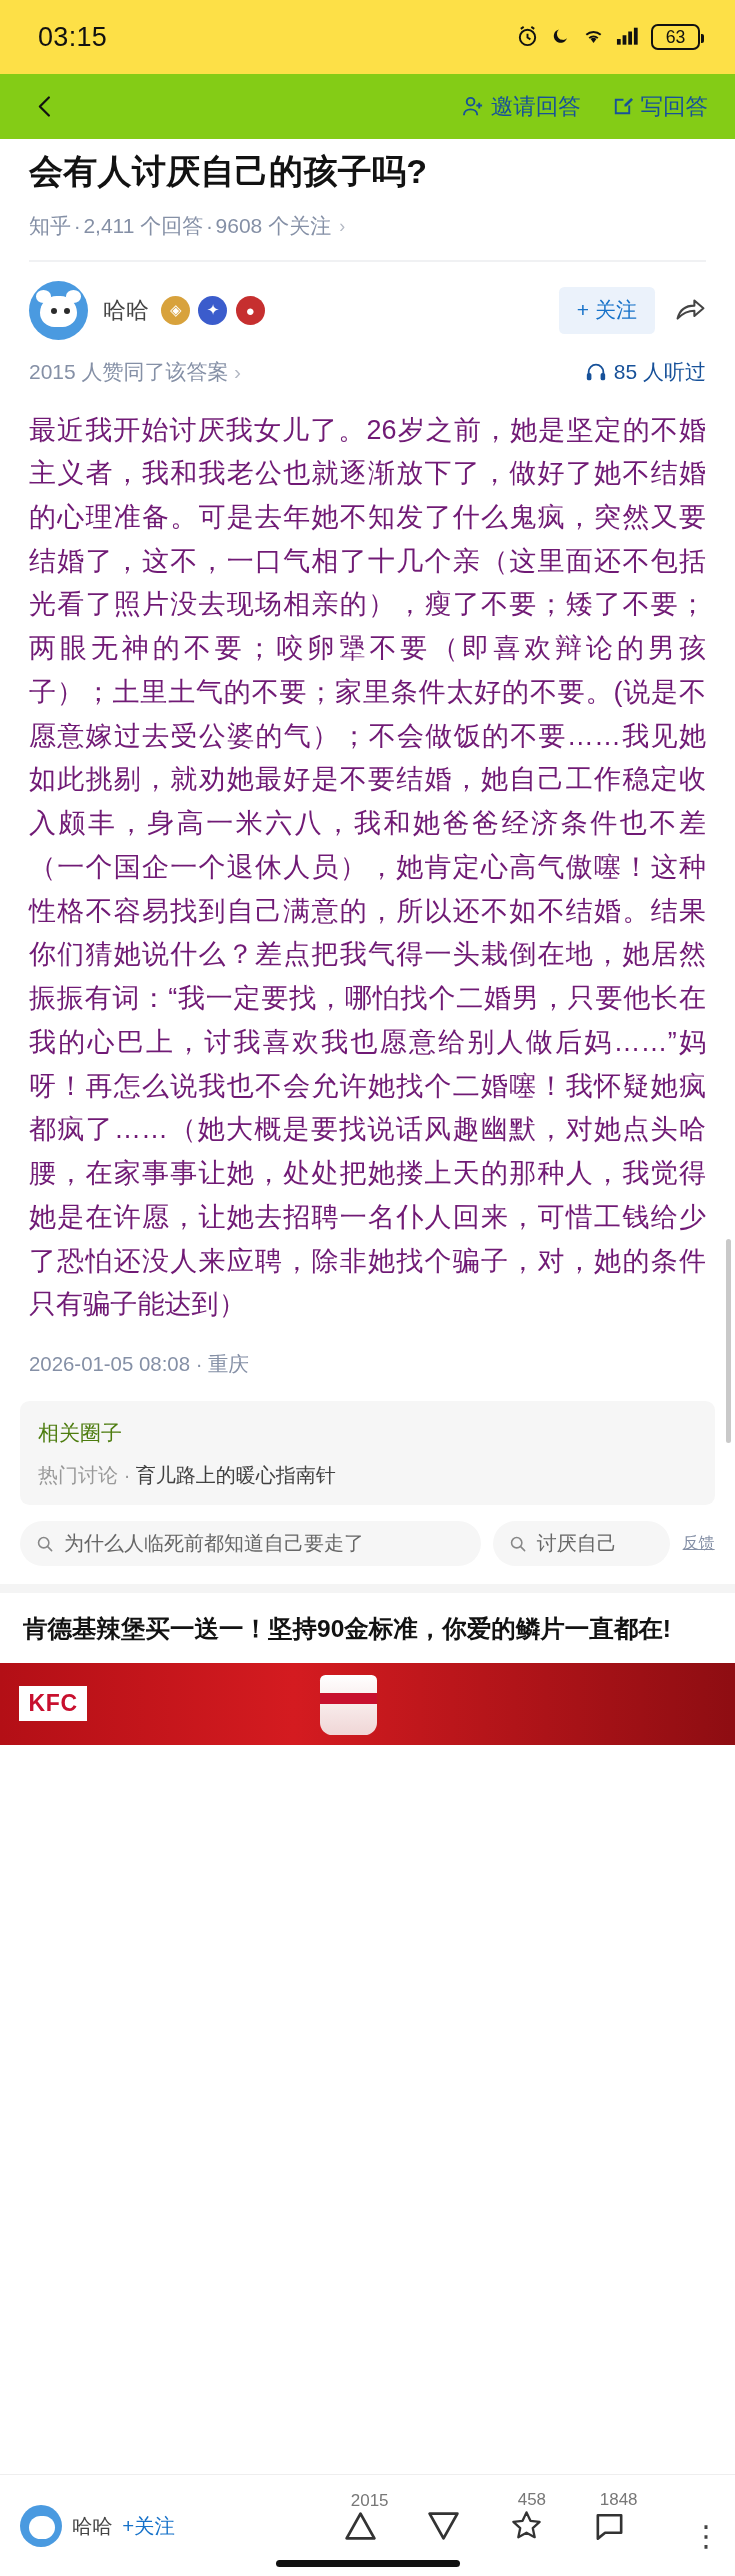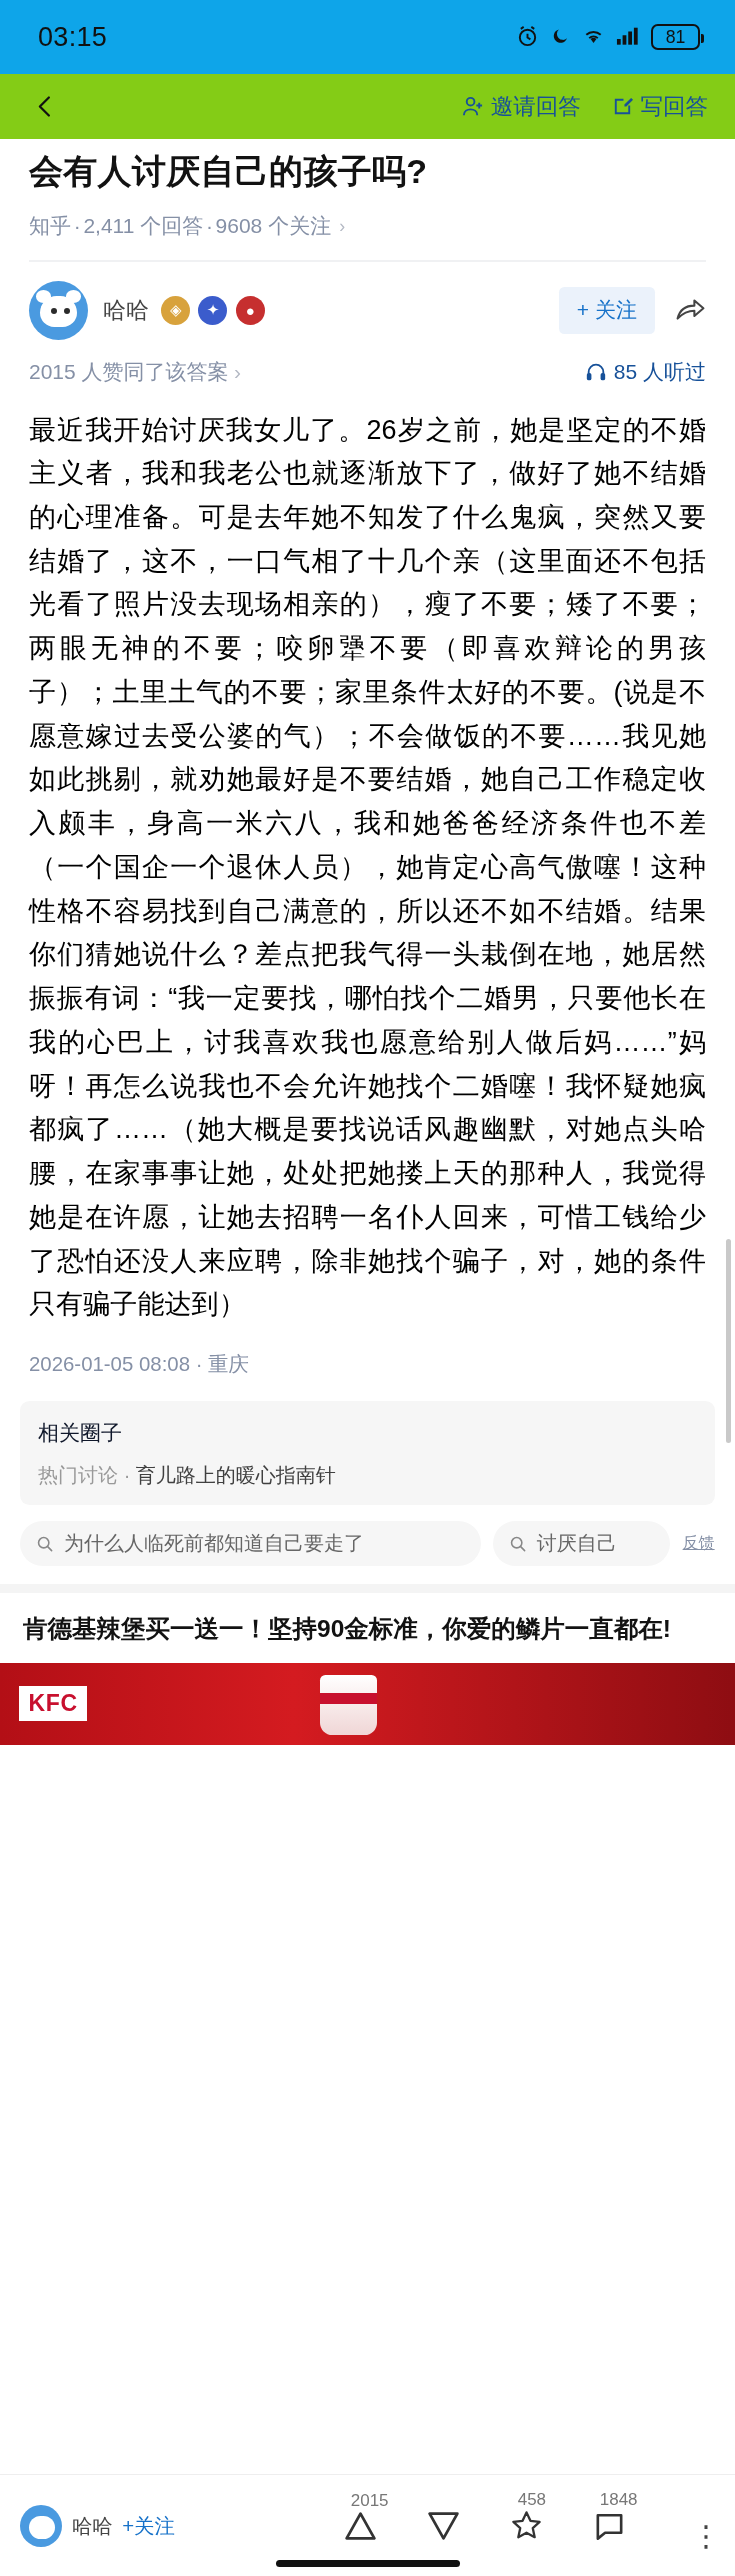--- a/index.html
+++ b/index.html
@@ -11,21 +11,21 @@
   }
   body { position: relative; overflow: hidden; }
 
   
   .statusbar {
     height: 74px;
     display: flex;
     align-items: center;
     justify-content: space-between;
     padding: 0 35px 0 38px;
-    background: #0ea5e9;
+    background: #fde047;
   }
   .status-time {
     font-size: 27px;
     color: #111;
     letter-spacing: 0.3px;
   }
   .status-right {
     display: flex;
     align-items: center;
     gap: 11px;
@@ -194,40 +194,40 @@
     display: flex;
     align-items: center;
     gap: 6.8px;
   }
 
   
   .answer-body {
     padding: 23px 29px 0 29px;
     font-size: 27px;
     line-height: 1.62;
-    color: #000000;
+    color: #701a75;
     letter-spacing: 0.1px;
     text-align: justify;
   }
   .answer-date {
     padding: 23px 29px 0 29px;
     font-size: 20.4px;
     color: #8590a6;
   }
 
   
   .circle-card {
     margin: 23px 20.4px 0 20.4px;
     background: #f6f6f6;
     border-radius: 9.5px;
     padding: 17.7px 17.7px 16.3px 17.7px;
   }
   .circle-head {
     font-size: 21px;
-    color: #0f172a;
+    color: #4d7c0f;
     margin-bottom: 15px;
   }
   .circle-main {
     display: flex;
     align-items: center;
   }
   .circle-thumb {
     width: 75px; height: 75px;
     border-radius: 8.2px;
     background: linear-gradient(160deg,#ffe9c9,#ffd9a8);
@@ -462,21 +462,21 @@
     </span>
     <span class="status-icon">
       <svg width="24.5" height="20.4" viewBox="0 0 26 20">
           <rect x="1" y="13" width="4" height="6" fill="#111"></rect>
           <rect x="7" y="9" width="4" height="10" fill="#111"></rect>
           <rect x="13" y="5" width="4" height="14" fill="#111"></rect>
           <rect x="19" y="1" width="4" height="18" fill="#111"></rect>
         </svg>
     </span>
     <span class="battery">
-        <span>81</span>
+        <span>63</span>
       </span>
   </div>
 </div>
 
 <div class="navbar">
   <div class="nav-back">
     <svg width="27" height="27" viewBox="0 0 24 24">
         <path d="M15 4l-8 8 8 8" stroke="#111" stroke-width="2" fill="none" stroke-linecap="round" stroke-linejoin="round"></path>
       </svg>
   </div>

